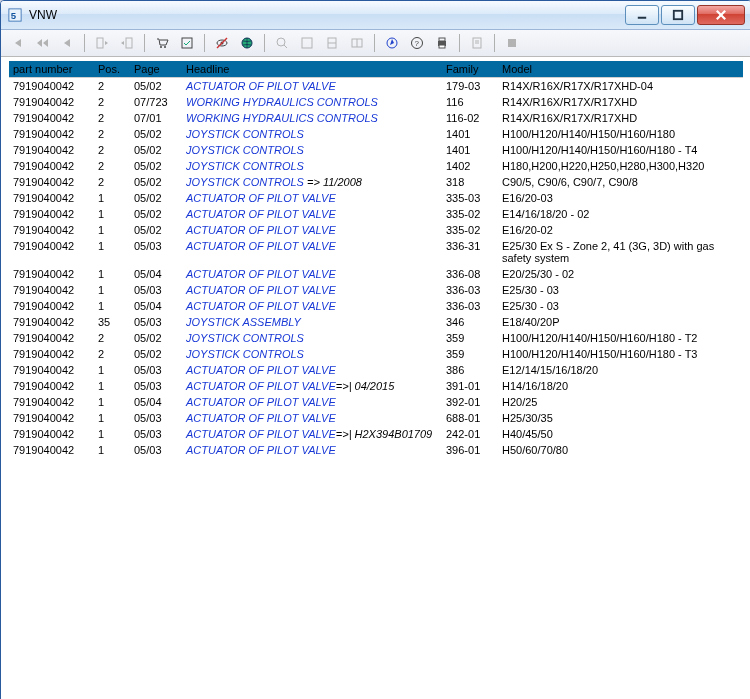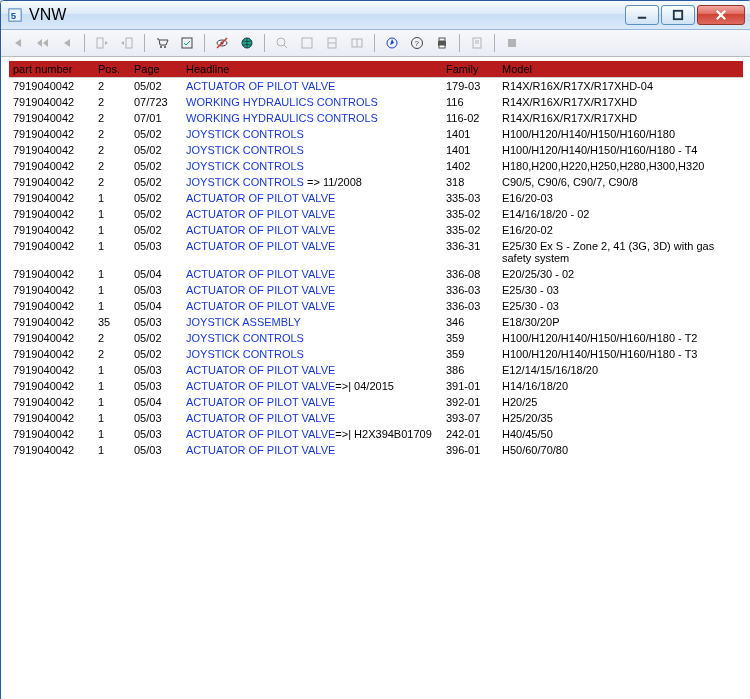--- a/index.html
+++ b/index.html
@@ -1,34 +1,34 @@
 <!DOCTYPE html>
 <html><head>
 <meta charset="utf-8">
 <style>
   html,body{margin:0;padding:0;font-family:"Segoe UI",Tahoma,Arial,sans-serif;font-size:11px;background:#d6dbe9;}
   .window{width:750px;height:699px;background:#fff;border:1px solid #2a5a9e;border-radius:4px 4px 0 0;box-shadow:0 0 0 1px rgba(0,0,0,.05);display:flex;flex-direction:column;overflow:hidden;}
   .titlebar{height:28px;background:linear-gradient(#f7fbff,#dceaf9 45%,#c9def4 46%,#d9e9f9);display:flex;align-items:center;padding:0 6px;border-bottom:1px solid #9db6d8;}
   .titlebar .app-icon{width:16px;height:16px;margin-right:6px;display:inline-flex;align-items:center;justify-content:center;font-weight:bold;color:#1455a0;text-shadow:0 0 1px #fff;}
-  .titlebar .title{color:#000;font-size:16px;}
+  .titlebar .title{color:#000;font-size:12px;}
   .titlebar .spacer{flex:1;}
   .win-btns{display:flex;gap:2px;}
   .win-btn{width:32px;height:18px;border:1px solid #5c8fbc;border-radius:3px;background:linear-gradient(#fafdff,#cfe3f6);display:flex;align-items:center;justify-content:center;font-size:10px;color:#234;}
   .win-btn.close{width:46px;background:linear-gradient(#f3a7a4,#e06a60 45%,#cf4334 46%,#e06a60);border-color:#963429;color:#fff;font-weight:bold;}
   .toolbar{height:26px;background:linear-gradient(#f7f8fb,#e9ecf3);border-bottom:1px solid #b9b9b9;display:flex;align-items:center;padding:0 4px;gap:1px;}
   .tb-sep{width:1px;height:18px;background:#b0b0b0;margin:0 4px;}
   .tb-btn{width:22px;height:22px;display:flex;align-items:center;justify-content:center;color:#555;border:1px solid transparent;border-radius:2px;font-size:13px;}
   .tb-btn.disabled{color:#b3b3b3;}
   .body-area{flex:1;overflow:auto;background:#fff;padding:4px 8px 20px 8px;}
   .caption{color:#d038c0;font-size:12px;margin:2px 0 0 0;}
   table{border-collapse:collapse;width:100%;table-layout:fixed;font-size:11px;}
   col.c-pn{width:85px}col.c-pos{width:36px}col.c-page{width:52px}col.c-head{width:260px}col.c-fam{width:56px}col.c-model{}
-  th{text-align:left;font-weight:normal;color:#000;background:#b91c1c;border-bottom:1px solid #cfcfcf;padding:2px 4px;white-space:nowrap;overflow:hidden;}
+  th{text-align:left;font-weight:normal;color:#000;background:#0369a1;border-bottom:1px solid #cfcfcf;padding:2px 4px;white-space:nowrap;overflow:hidden;}
   td{vertical-align:top;padding:2px 4px;color:#000;word-wrap:break-word;}
-  td.link{color:#1838d6;}
+  td.link{color:#1838d6;font-style:italic;}
   td.link .suffix{color:#000;}
   svg{width:14px;height:14px;display:block;}
 </style>
 </head>
 <body>
 
 <div class="window">
 
   <div class="titlebar">
     <span class="app-icon">
@@ -308,21 +308,21 @@
             <td class="link">ACTUATOR OF PILOT VALVE</td>
             <td>336-03</td>
             <td>E25/30 - 03</td>
           </tr>
           <tr>
             <td>7919040042</td>
             <td>35</td>
             <td>05/03</td>
             <td class="link">JOYSTICK ASSEMBLY</td>
             <td>346</td>
-            <td>E18/30/20P</td>
+            <td>E18/40/20P</td>
           </tr>
           <tr>
             <td>7919040042</td>
             <td>2</td>
             <td>05/02</td>
             <td class="link">JOYSTICK CONTROLS</td>
             <td>359</td>
             <td>H100/H120/H140/H150/H160/H180 - T2</td>
           </tr>
           <tr>
@@ -355,22 +355,22 @@
             <td>05/04</td>
             <td class="link">ACTUATOR OF PILOT VALVE</td>
             <td>392-01</td>
             <td>H20/25</td>
           </tr>
           <tr>
             <td>7919040042</td>
             <td>1</td>
             <td>05/03</td>
             <td class="link">ACTUATOR OF PILOT VALVE</td>
-            <td>393-07</td>
-            <td>H25/20/35</td>
+            <td>688-01</td>
+            <td>H25/30/35</td>
           </tr>
           <tr>
             <td>7919040042</td>
             <td>1</td>
             <td>05/03</td>
             <td class="link">ACTUATOR OF PILOT VALVE<span class="suffix">=&gt;| H2X394B01709</span></td>
             <td>242-01</td>
             <td>H40/45/50</td>
           </tr>
           <tr>

